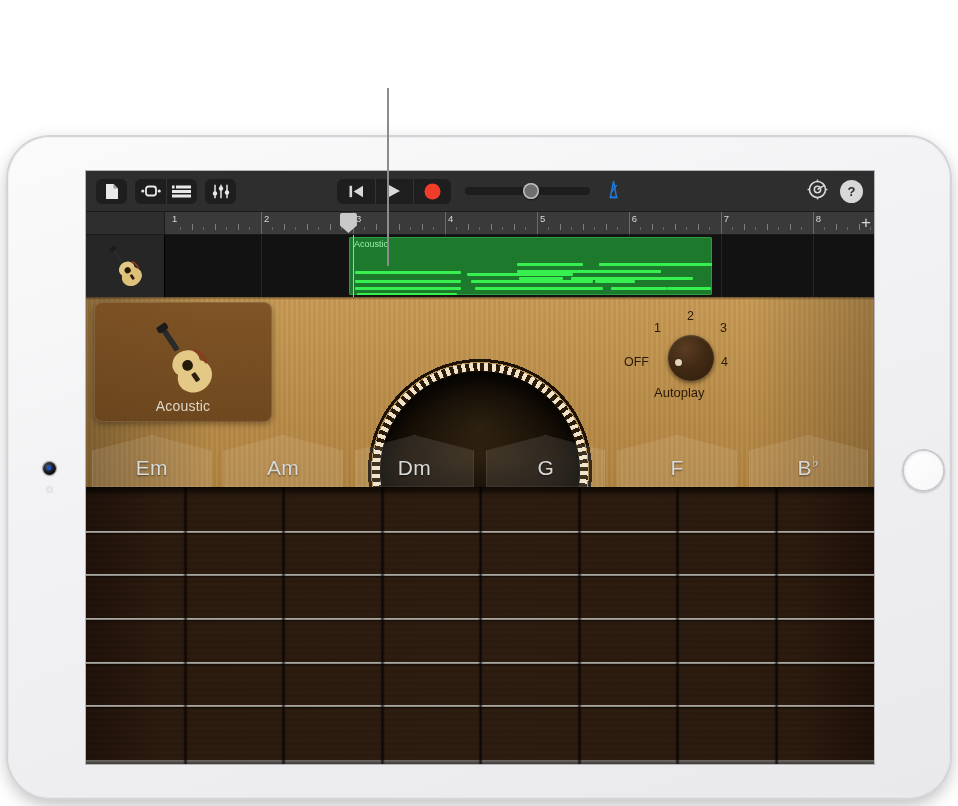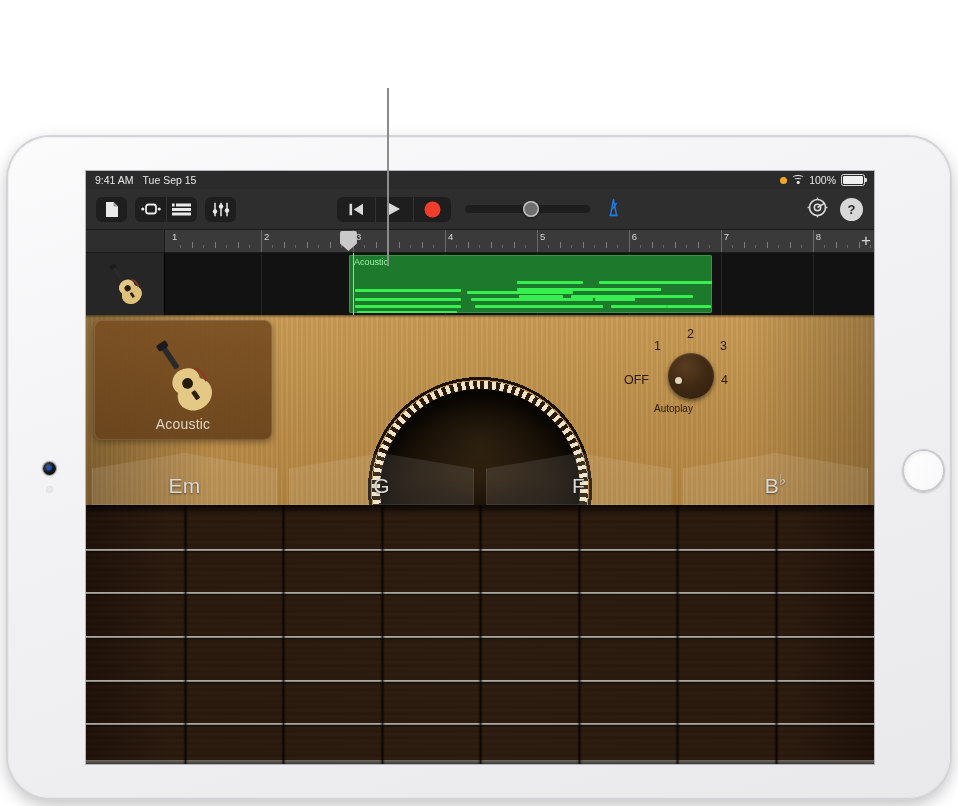--- a/index.html
+++ b/index.html
@@ -218,21 +218,21 @@
   #knob-indicator{
     position:absolute;left:7px;top:24px;width:7px;height:7px;border-radius:50%;
     background:#e3d4b8;box-shadow:0 0 2px rgba(0,0,0,.4);
   }
   .knob-lbl{position:absolute;font-size:12.5px;color:#2a1a08;font-weight:500;}
   #kl-off{left:-14px;top:46px;}
   #kl-1{left:16px;top:12px;}
   #kl-2{left:49px;top:0px;}
   #kl-3{left:82px;top:12px;}
   #kl-4{left:83px;top:46px;}
-  #autoplay-label{position:absolute;left:16px;top:76px;font-size:10px;color:#2a1a08;}
+  #autoplay-label{position:absolute;left:16px;top:76px;font-size:13px;color:#2a1a08;}
 
   
   #mode-switch{
     position:absolute;right:28px;top:28px;width:72px;height:50px;border-radius:6px;
     overflow:hidden;box-shadow:inset 0 0 0 1.2px #7a5a2e,0 1px 3px rgba(0,0,0,.35);
   }
   .mode-btn{
     height:25px;display:flex;align-items:center;justify-content:center;
     font-size:12.5px;
   }
@@ -293,36 +293,20 @@
 
 <div id="ipad">
   <div id="ipad-bezel-inner"></div>
   <div id="camera"></div>
   <div id="ambient-sensor"></div>
   <div id="home-button"></div>
 
   <div id="screen">
     <div id="screen-stack">
 
-      <div id="status-bar">
-        <div id="status-left">
-          <span>9:41 AM</span>
-          <span>Tue Sep 15</span>
-        </div>
-        <div id="status-right">
-          <span class="focus-dot"></span>
-          <span class="wifi-ico">
-              <i></i>
-              <i></i>
-              <i></i>
-            </span>
-          <span>100%</span>
-          <span class="battery"></span>
-        </div>
-      </div>
 
       <div id="toolbar">
 
         <div id="tb-left">
           <div class="tb-single">
             <svg width="14" height="17" viewBox="0 0 14 17">
               <path d="M1 1h7.5L13 5.5V16H1z" fill="#e9e9e9"></path>
               <path d="M8.5 1v4.5H13" fill="#9d9d9d"></path>
             </svg>
           </div>
@@ -578,20 +562,28 @@
         </div>
 
 
         <div id="chord-strip">
             <div class="chord-cell">
               <div class="chord-tab"></div>
               <div class="chord-name">Em</div>
             </div>
             <div class="chord-cell">
               <div class="chord-tab"></div>
+              <div class="chord-name">Am</div>
+            </div>
+            <div class="chord-cell">
+              <div class="chord-tab"></div>
+              <div class="chord-name">Dm</div>
+            </div>
+            <div class="chord-cell">
+              <div class="chord-tab"></div>
               <div class="chord-name">G</div>
             </div>
             <div class="chord-cell">
               <div class="chord-tab"></div>
               <div class="chord-name">F</div>
             </div>
             <div class="chord-cell">
               <div class="chord-tab"></div>
               <div class="chord-name">B<span class="flat">♭</span></div>
             </div>

